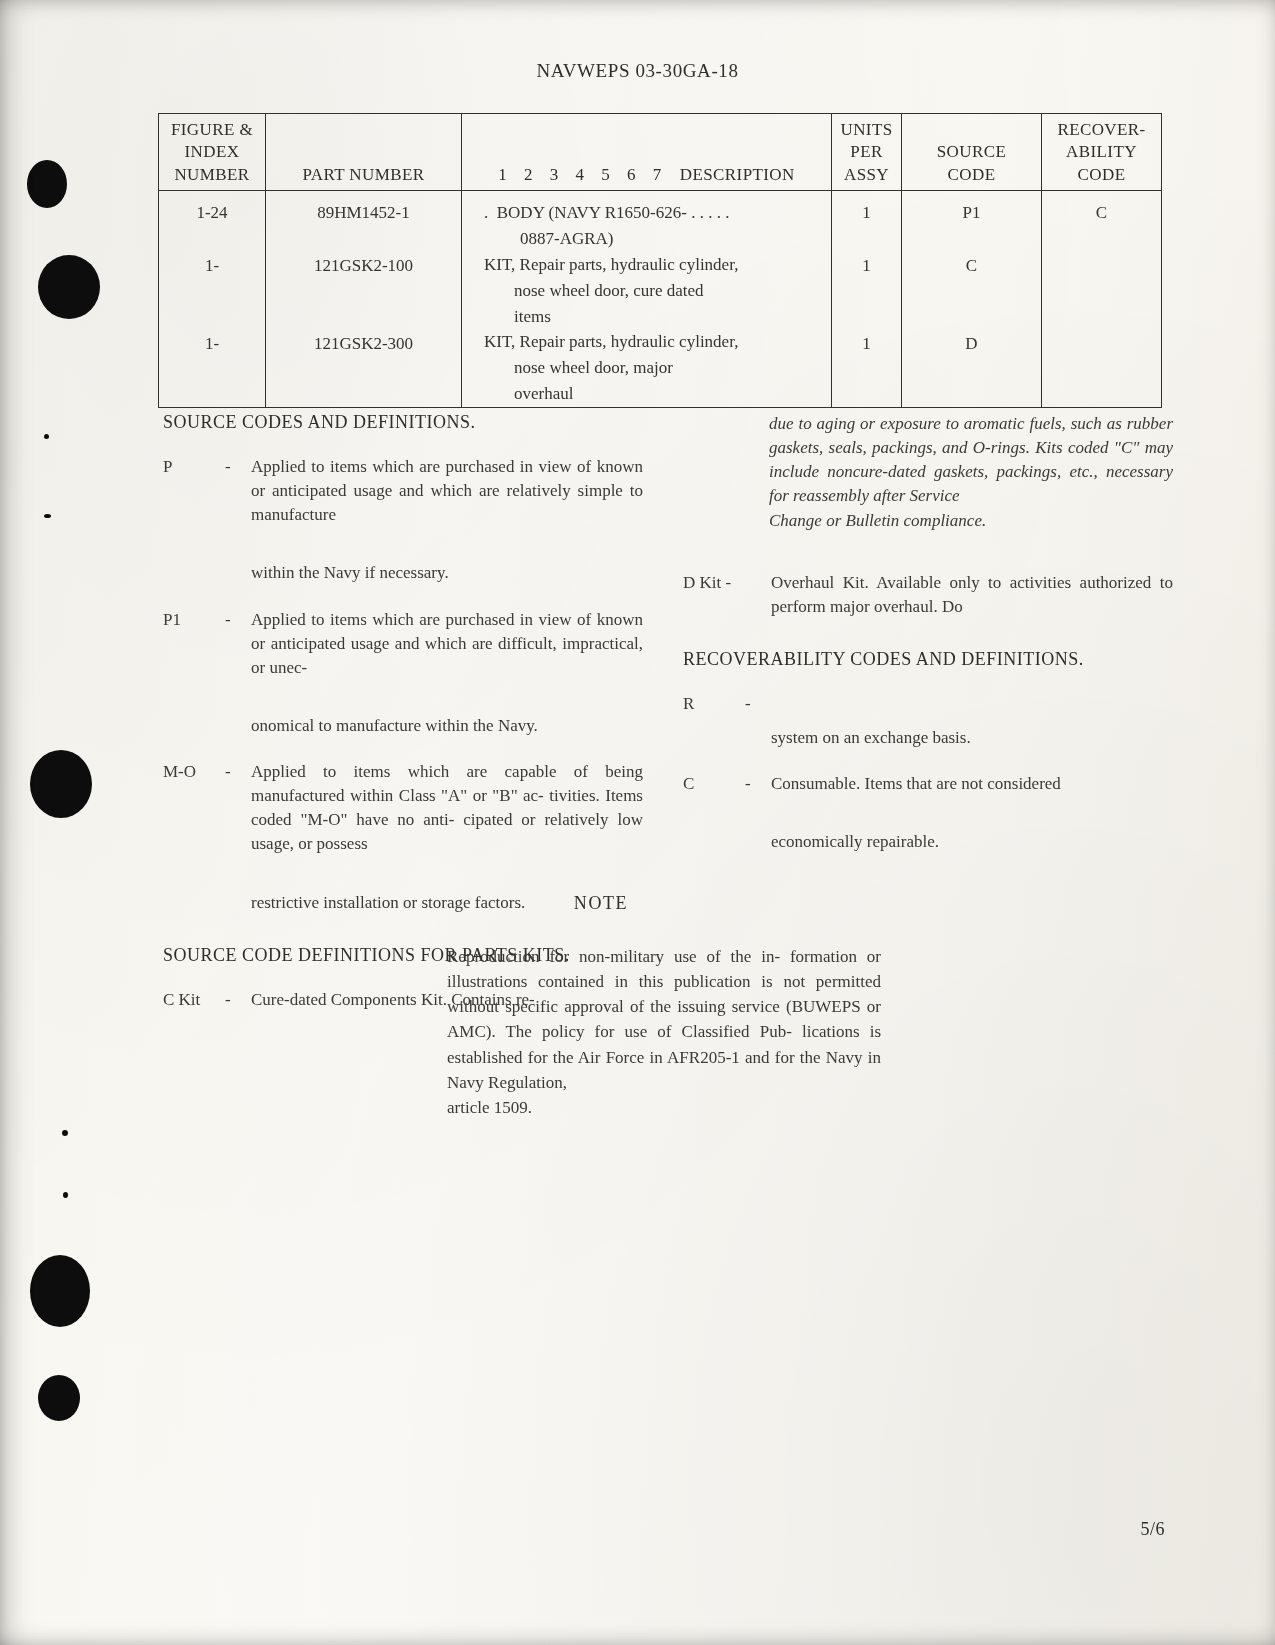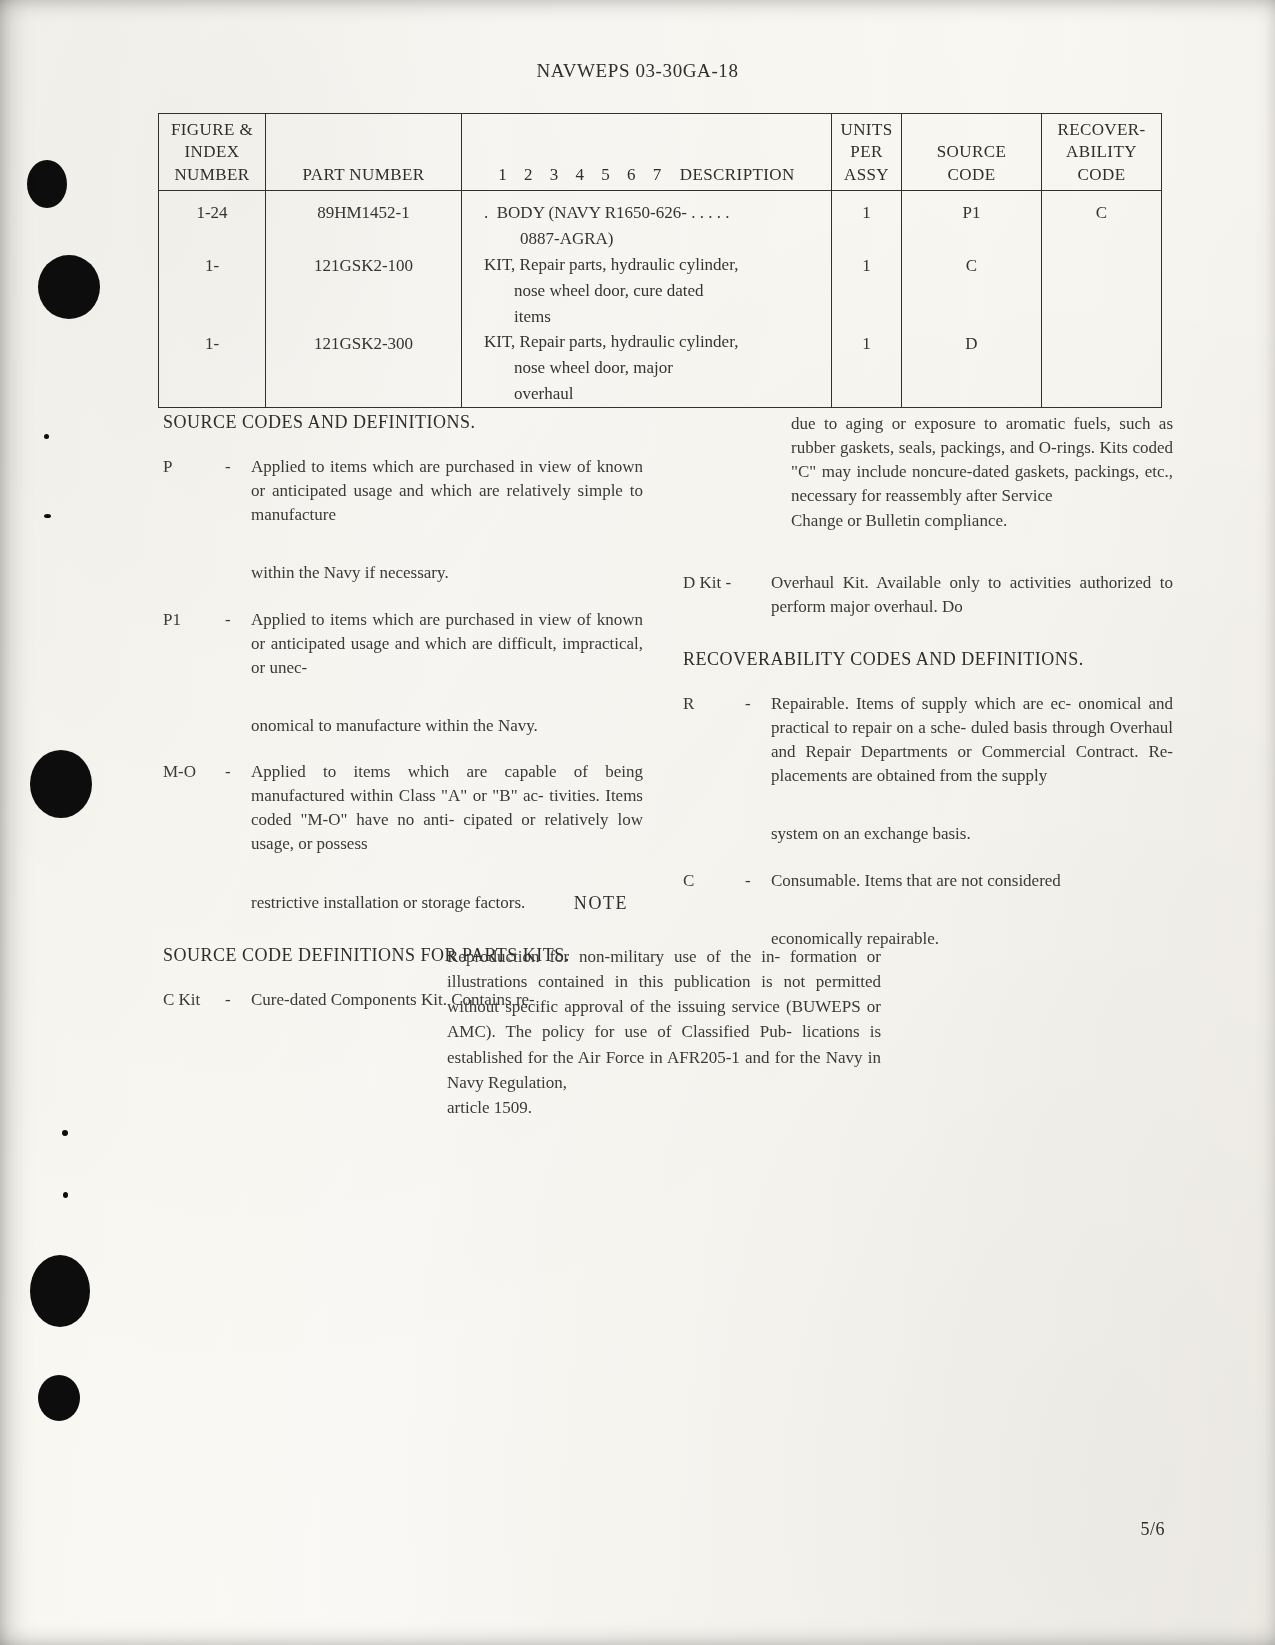--- a/index.html
+++ b/index.html
@@ -344,39 +344,38 @@
       <div class="defn">
         <span class="code">C Kit</span>
         <span class="dash">-</span>
         <span class="text">
           <span>Cure-dated Components Kit.  Contains re-</span>
         </span>
       </div>
     </div>
 
     <div class="col-right">
-      <div class="cont-block" style="margin-left:108px; margin-top:0;">
+      <div class="cont-block" style="margin-left:86px; margin-top:0;font-style:italic;">
         <span>due to aging or exposure to aromatic fuels, such as rubber gaskets, seals, packings, and O-rings.  Kits coded "C" may include noncure-dated gaskets, packings, etc., necessary for reassembly after Service</span>
         <span class="last">Change or Bulletin compliance.</span>
       </div>
 
       <div class="defn" style="margin-top:38px;justify-content:flex-end;">
         <span class="code" style="width:88px; flex:0 0 88px;">D Kit -</span>
         <span class="text">
           <span>Overhaul Kit.  Available only to activities authorized to perform major overhaul.  Do</span>
         </span>
       </div>
 
       <div class="section-title spaced-top">RECOVERABILITY CODES AND DEFINITIONS.</div>
 
       <div class="defn">
         <span class="code">R</span>
         <span class="dash">-</span>
         <span class="text">
-          <span>Repairable.  Items of supply which are ec- onomical and practical to repair on a sche- duled basis through Overhaul and Repair Departments or Commercial Contract.  Re- placements are obtained from the supply</span>
           <span class="last">system on an exchange basis.</span>
         </span>
       </div>
 
       <div class="defn">
         <span class="code">C</span>
         <span class="dash">-</span>
         <span class="text">
           <span>Consumable.  Items that are not considered</span>
           <span class="last">economically repairable.</span>

